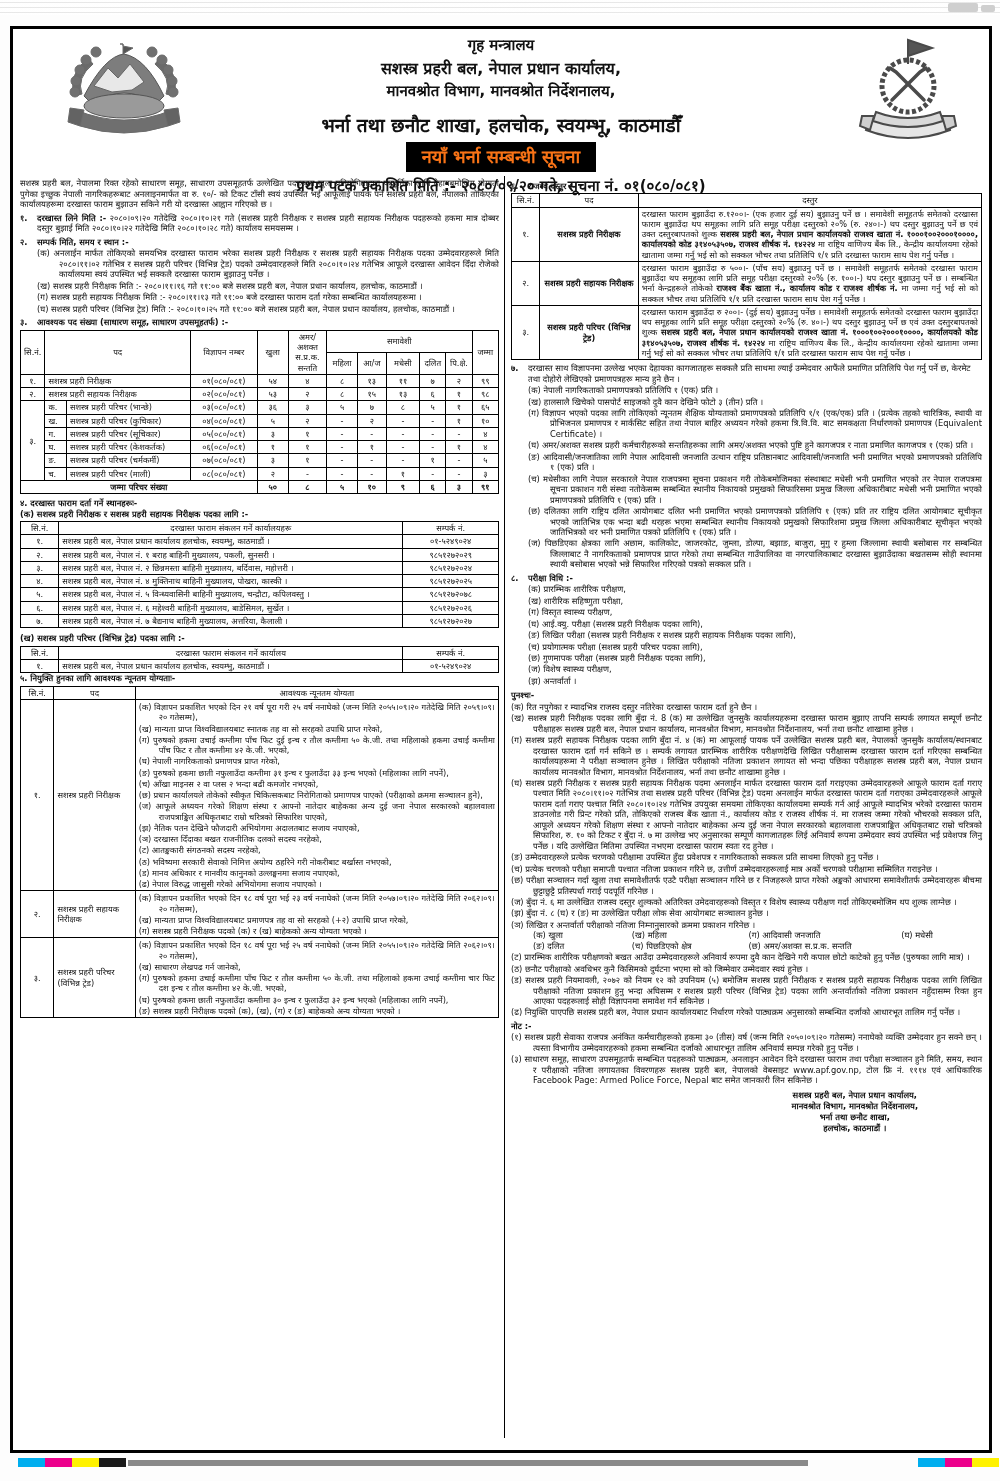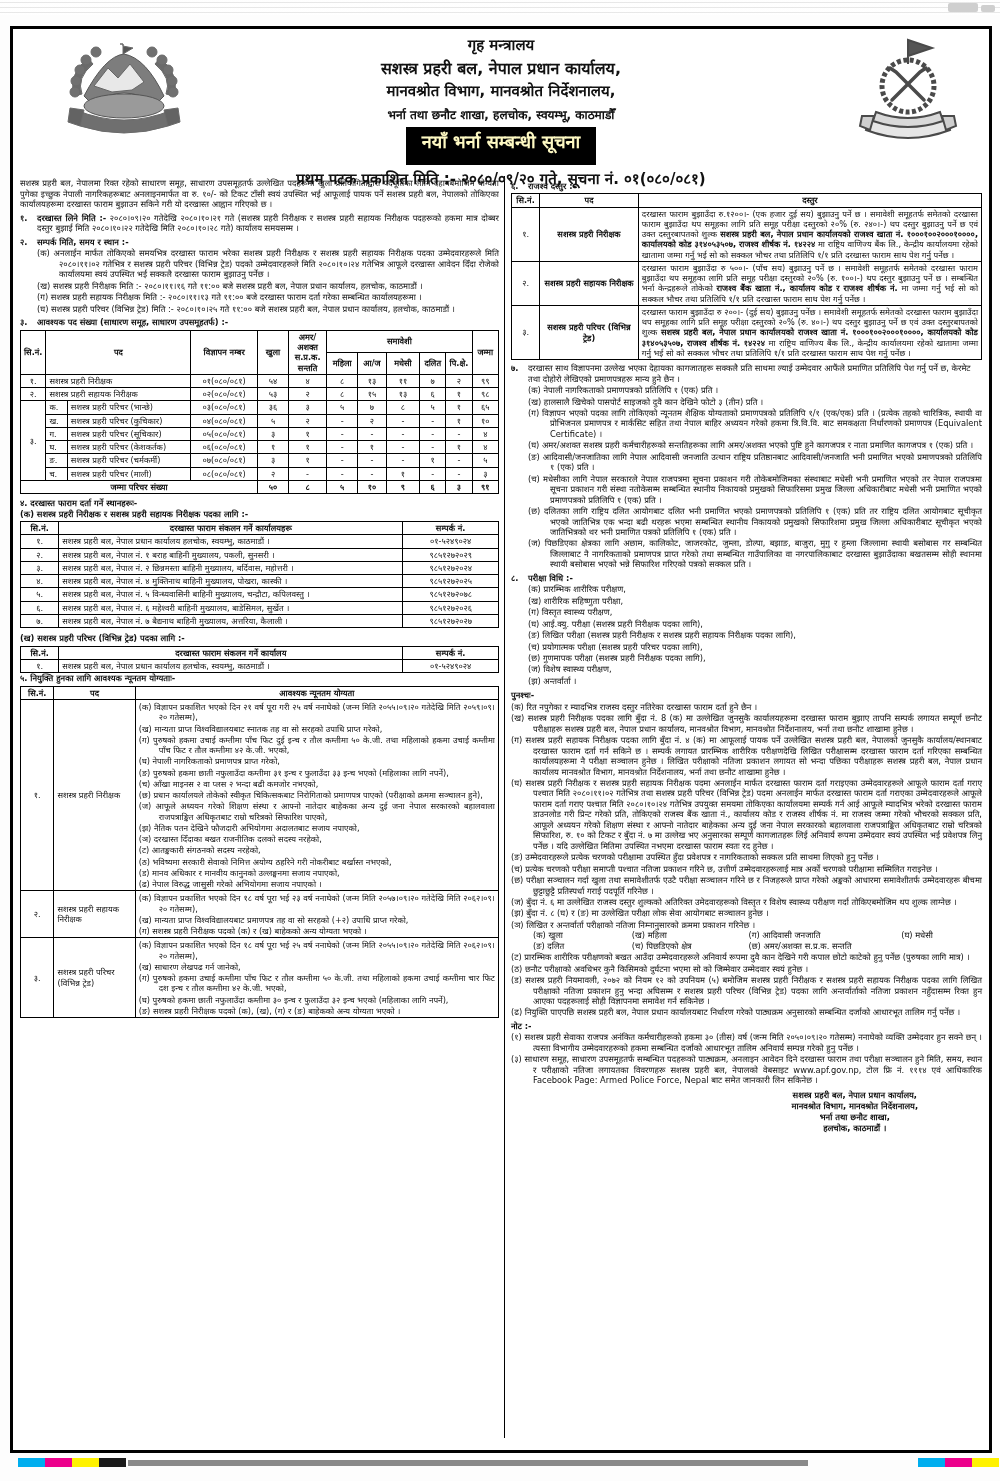--- a/index.html
+++ b/index.html
@@ -13,41 +13,41 @@
     background:repeating-linear-gradient(180deg,#fff 0 2px,#e2e2e2 2px 3px,#fff 3px 5px); opacity:.8; }
   .scan-blob { position:absolute; background:#cfcfcf; border-radius:2px; }
   .frame { position:absolute; left:10px; top:26px; width:982px; height:1427px;
     border:3px solid #000; background:#fff; padding:3px 5px; overflow:hidden; }
   
   .hdr { position:relative; text-align:center; padding-top:2px; height:144px; }
   .hdr .l1 { font-size:12px; font-weight:700; }
   .hdr .l2 { font-size:15px; font-weight:700; }
   .hdr .l3 { font-size:16px; font-weight:700; margin-top:3px; }
   .hdr .l4 { font-size:15px; font-weight:700; margin-top:1px; }
-  .hdr .l5 { font-size:12px; font-weight:700; margin-top:6px; }
-  .titlebar { display:inline-block; background:#000; color:#fef9c3; font-size:18px; font-weight:700;
-    padding:2px 16px 12px; margin-top:4px; }
+  .hdr .l5 { font-size:19px; font-weight:700; margin-top:12px; }
+  .titlebar { display:inline-block; background:#000; color:#f97316; font-size:18px; font-weight:700;
+    padding:2px 16px 4px; margin-top:4px; }
   .publine { font-size:15px; font-weight:700; margin-top:3px; }
   .logo { position:absolute; top:2px; }
   .logo.left { left:42px; }
   .logo.right { right:16px; }
   
   .cols { display:flex; align-items:stretch; height:1262px; overflow:hidden; }
   .col { overflow:hidden; }
   .col-l { width:489px; padding:2px 5px 0 2px; font-size:8.3px; line-height:1.27; }
   .col-r { width:483px; border-left:1.5px solid #000; padding:2px 2px 0 6px; font-size:8.3px; line-height:1.26; }
   .b { font-weight:700; }
   .just { text-align:justify; }
   .sec { display:flex; margin-top:3px; }
   .sec .n { min-width:17px; font-weight:700; }
   .sec .bd { flex:1; }
   .li { padding-left:22px; text-indent:-22px; text-align:justify; margin-top:1px; }
   table { border-collapse:collapse; width:100%; margin-top:2px; }
   th,td { border:1px solid #000; padding:1px 3px; vertical-align:middle; font-size:8.2px; line-height:1.25; }
-  th { font-weight:700; text-align:center; }
+  th { font-weight:400; text-align:center; }
   .ctr { text-align:center; }
   .qual-items .li { padding-left:20px; text-indent:-20px; }
   .fee-pad { font-weight:700; text-align:center; }
   .nya-grid { display:flex; flex-wrap:wrap; padding-left:22px; }
   .nya-grid span { display:inline-block; }
   .g1 { width:22%; } .g2 { width:26%; } .g3 { width:34%; } .g4 { width:18%; }
   .sign { text-align:center; font-weight:700; margin-top:4px; margin-left:46%; line-height:1.35; }
   
   .calbar { position:absolute; left:0; top:1458px; width:1000px; height:10px; }
   .chip { position:absolute; top:0; height:9px; width:27px; }

